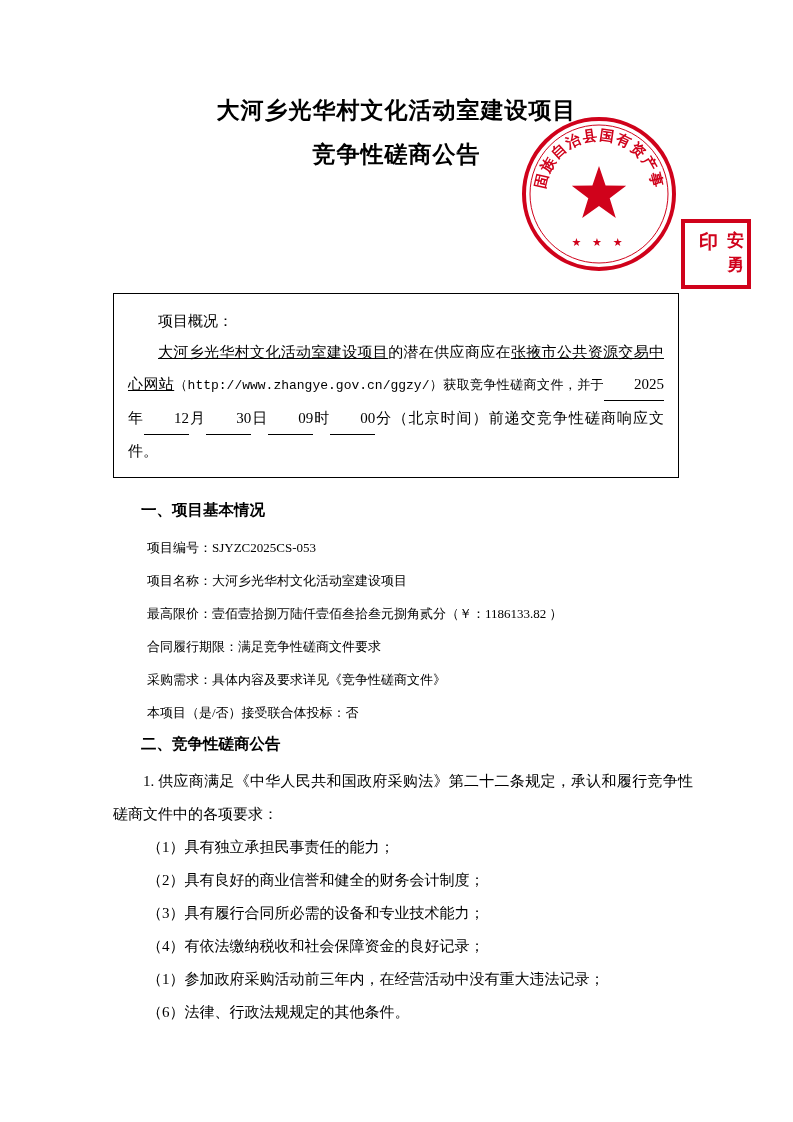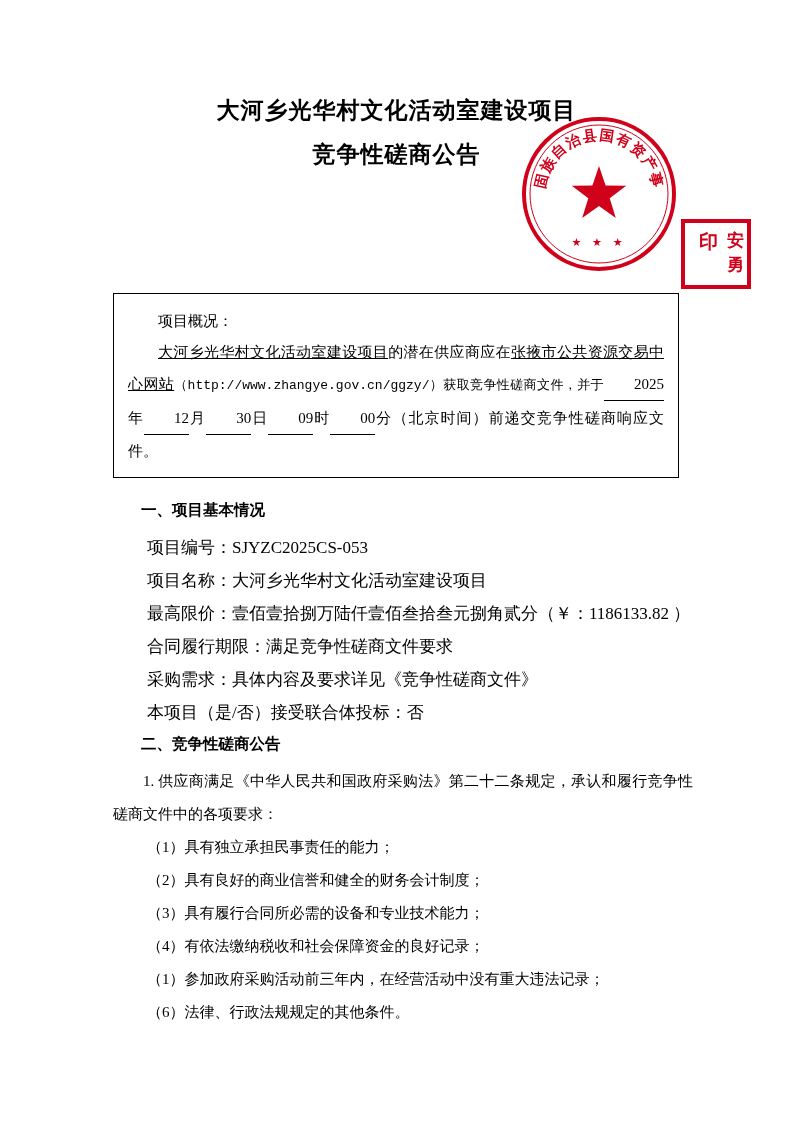--- a/index.html
+++ b/index.html
@@ -97,21 +97,21 @@
   }
   h2.section {
     font-family: "Liberation Sans", "DejaVu Sans", sans-serif;
     font-weight: bold;
     font-size: 15.5px;
     margin: 0 0 6px 0;
     text-indent: 28px;
     line-height: 30px;
   }
   .item {
-    font-size: 17px;
+    font-size: 13px;
     line-height: 33px;
     text-indent: 34px;
   }
   .para {
     font-size: 15px;
     line-height: 33px;
     text-indent: 30px;
     text-align: justify;
   }
   .sub {

